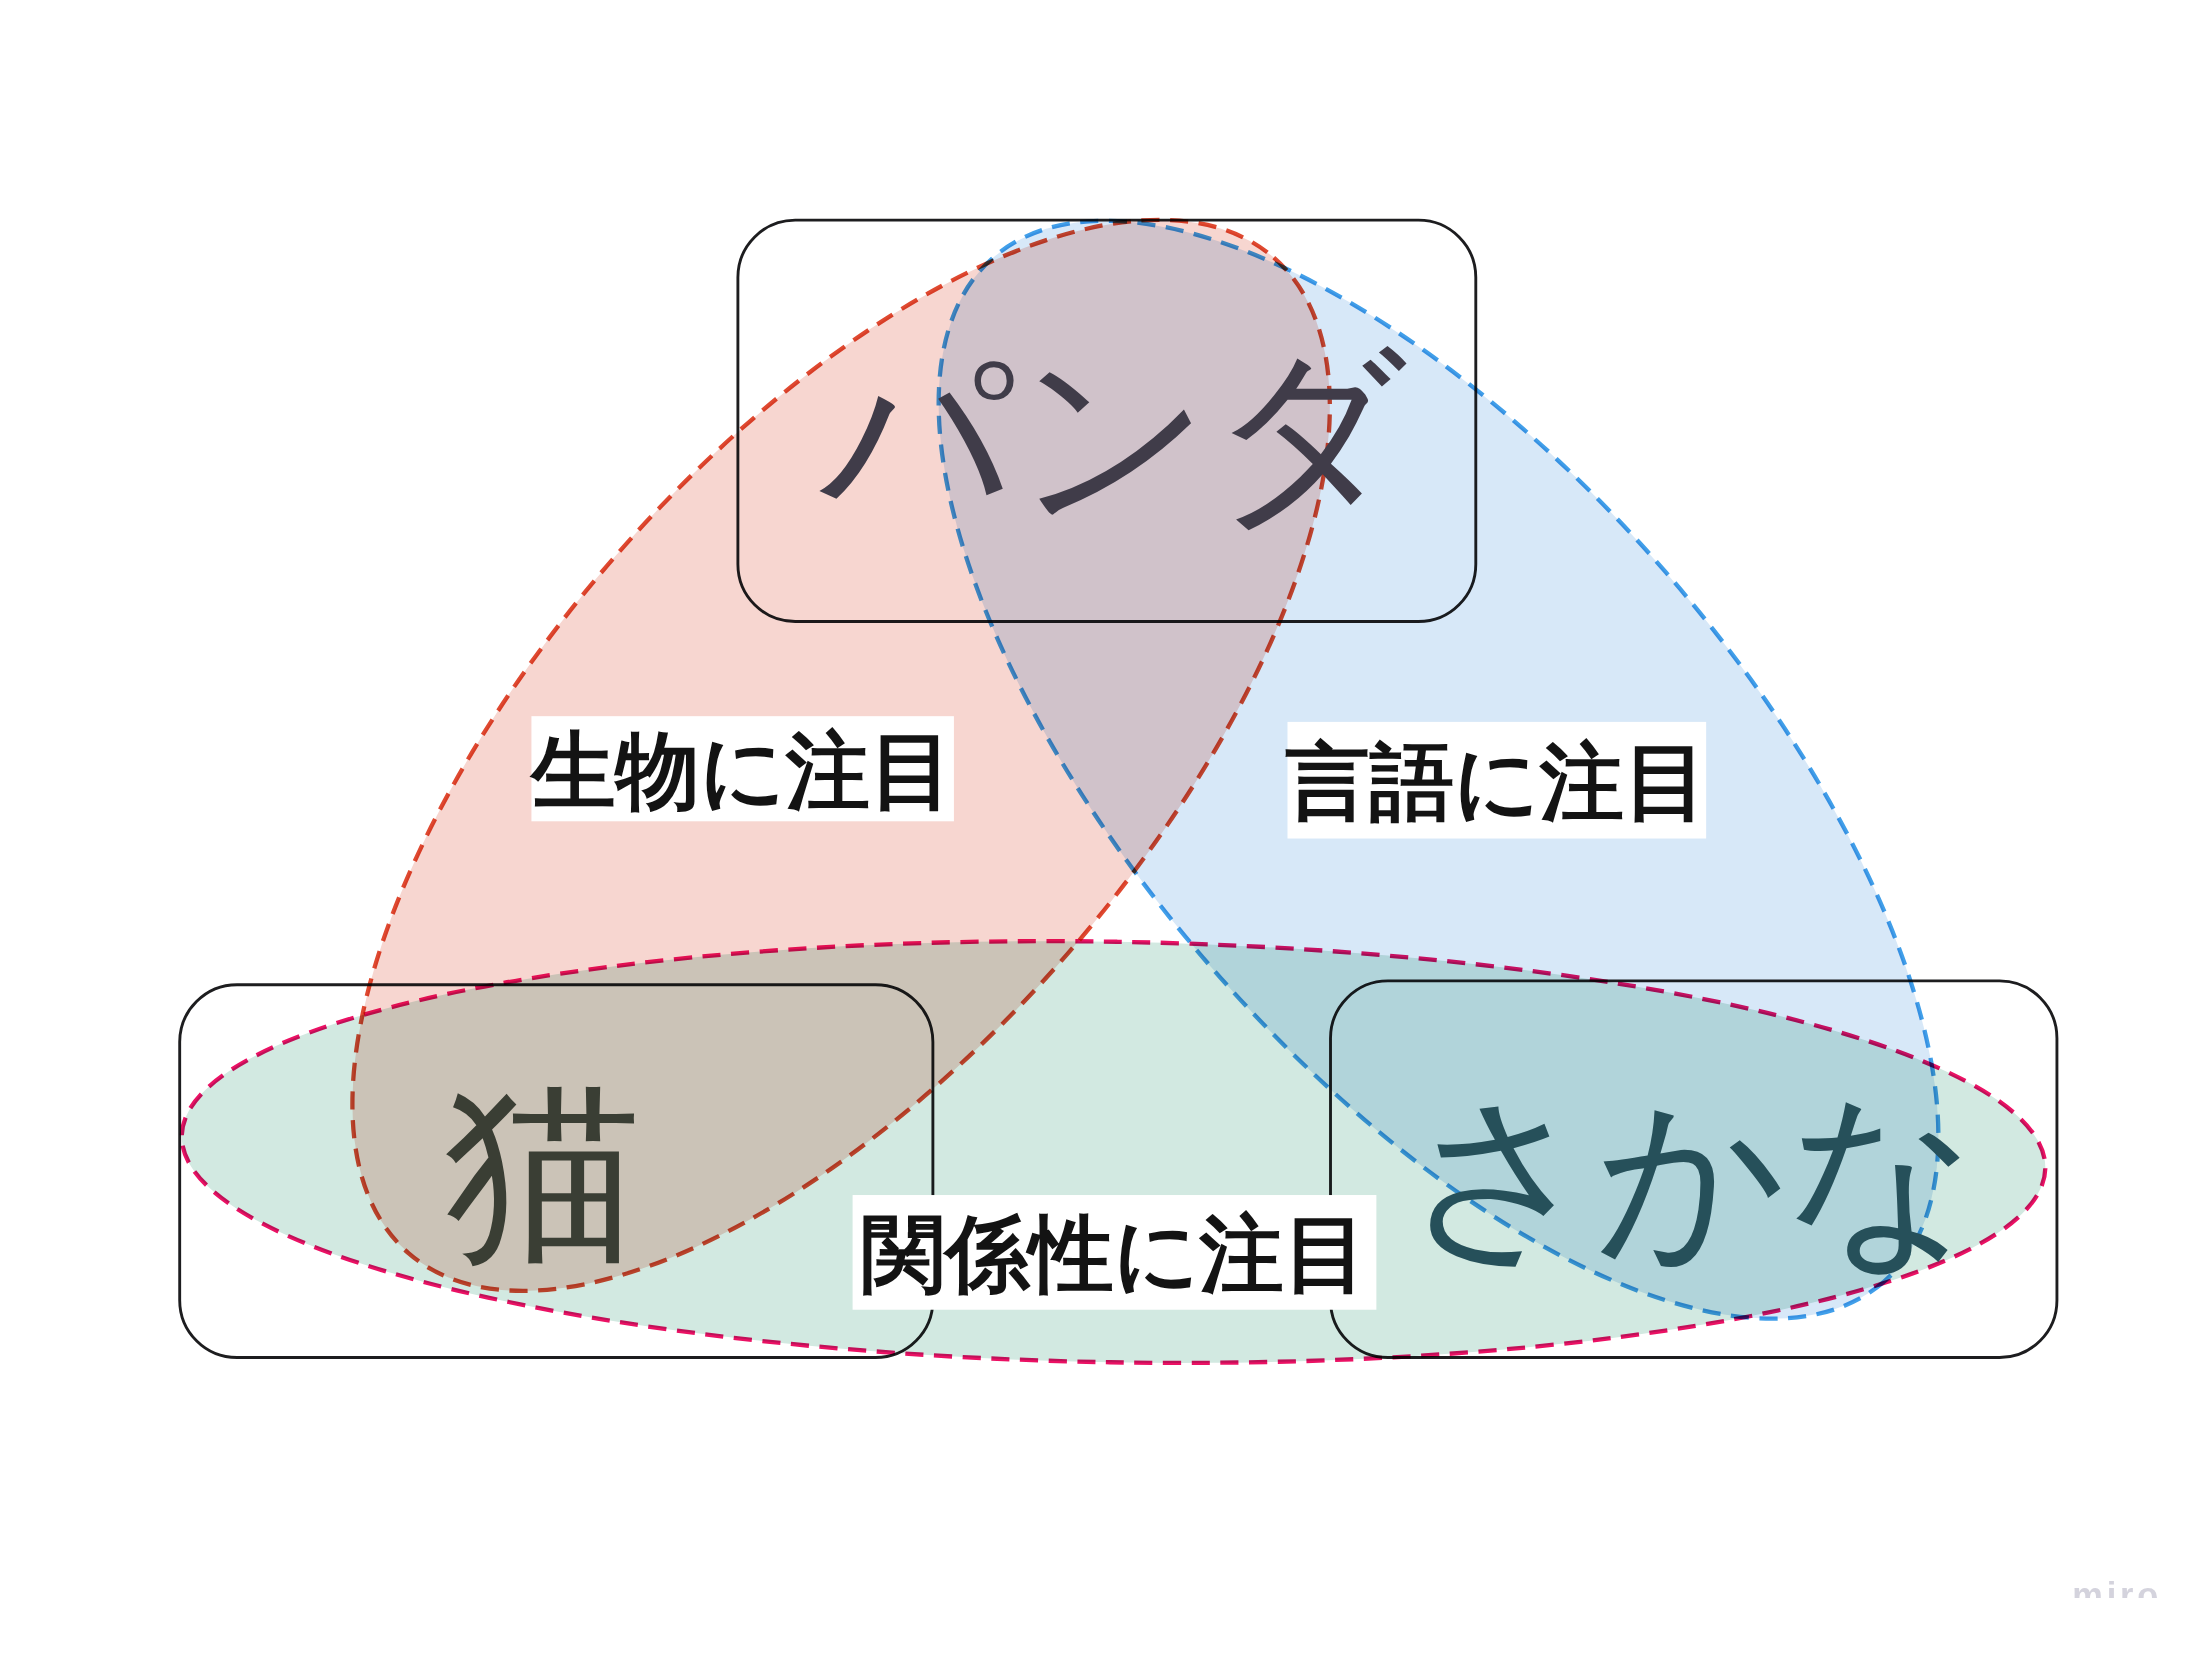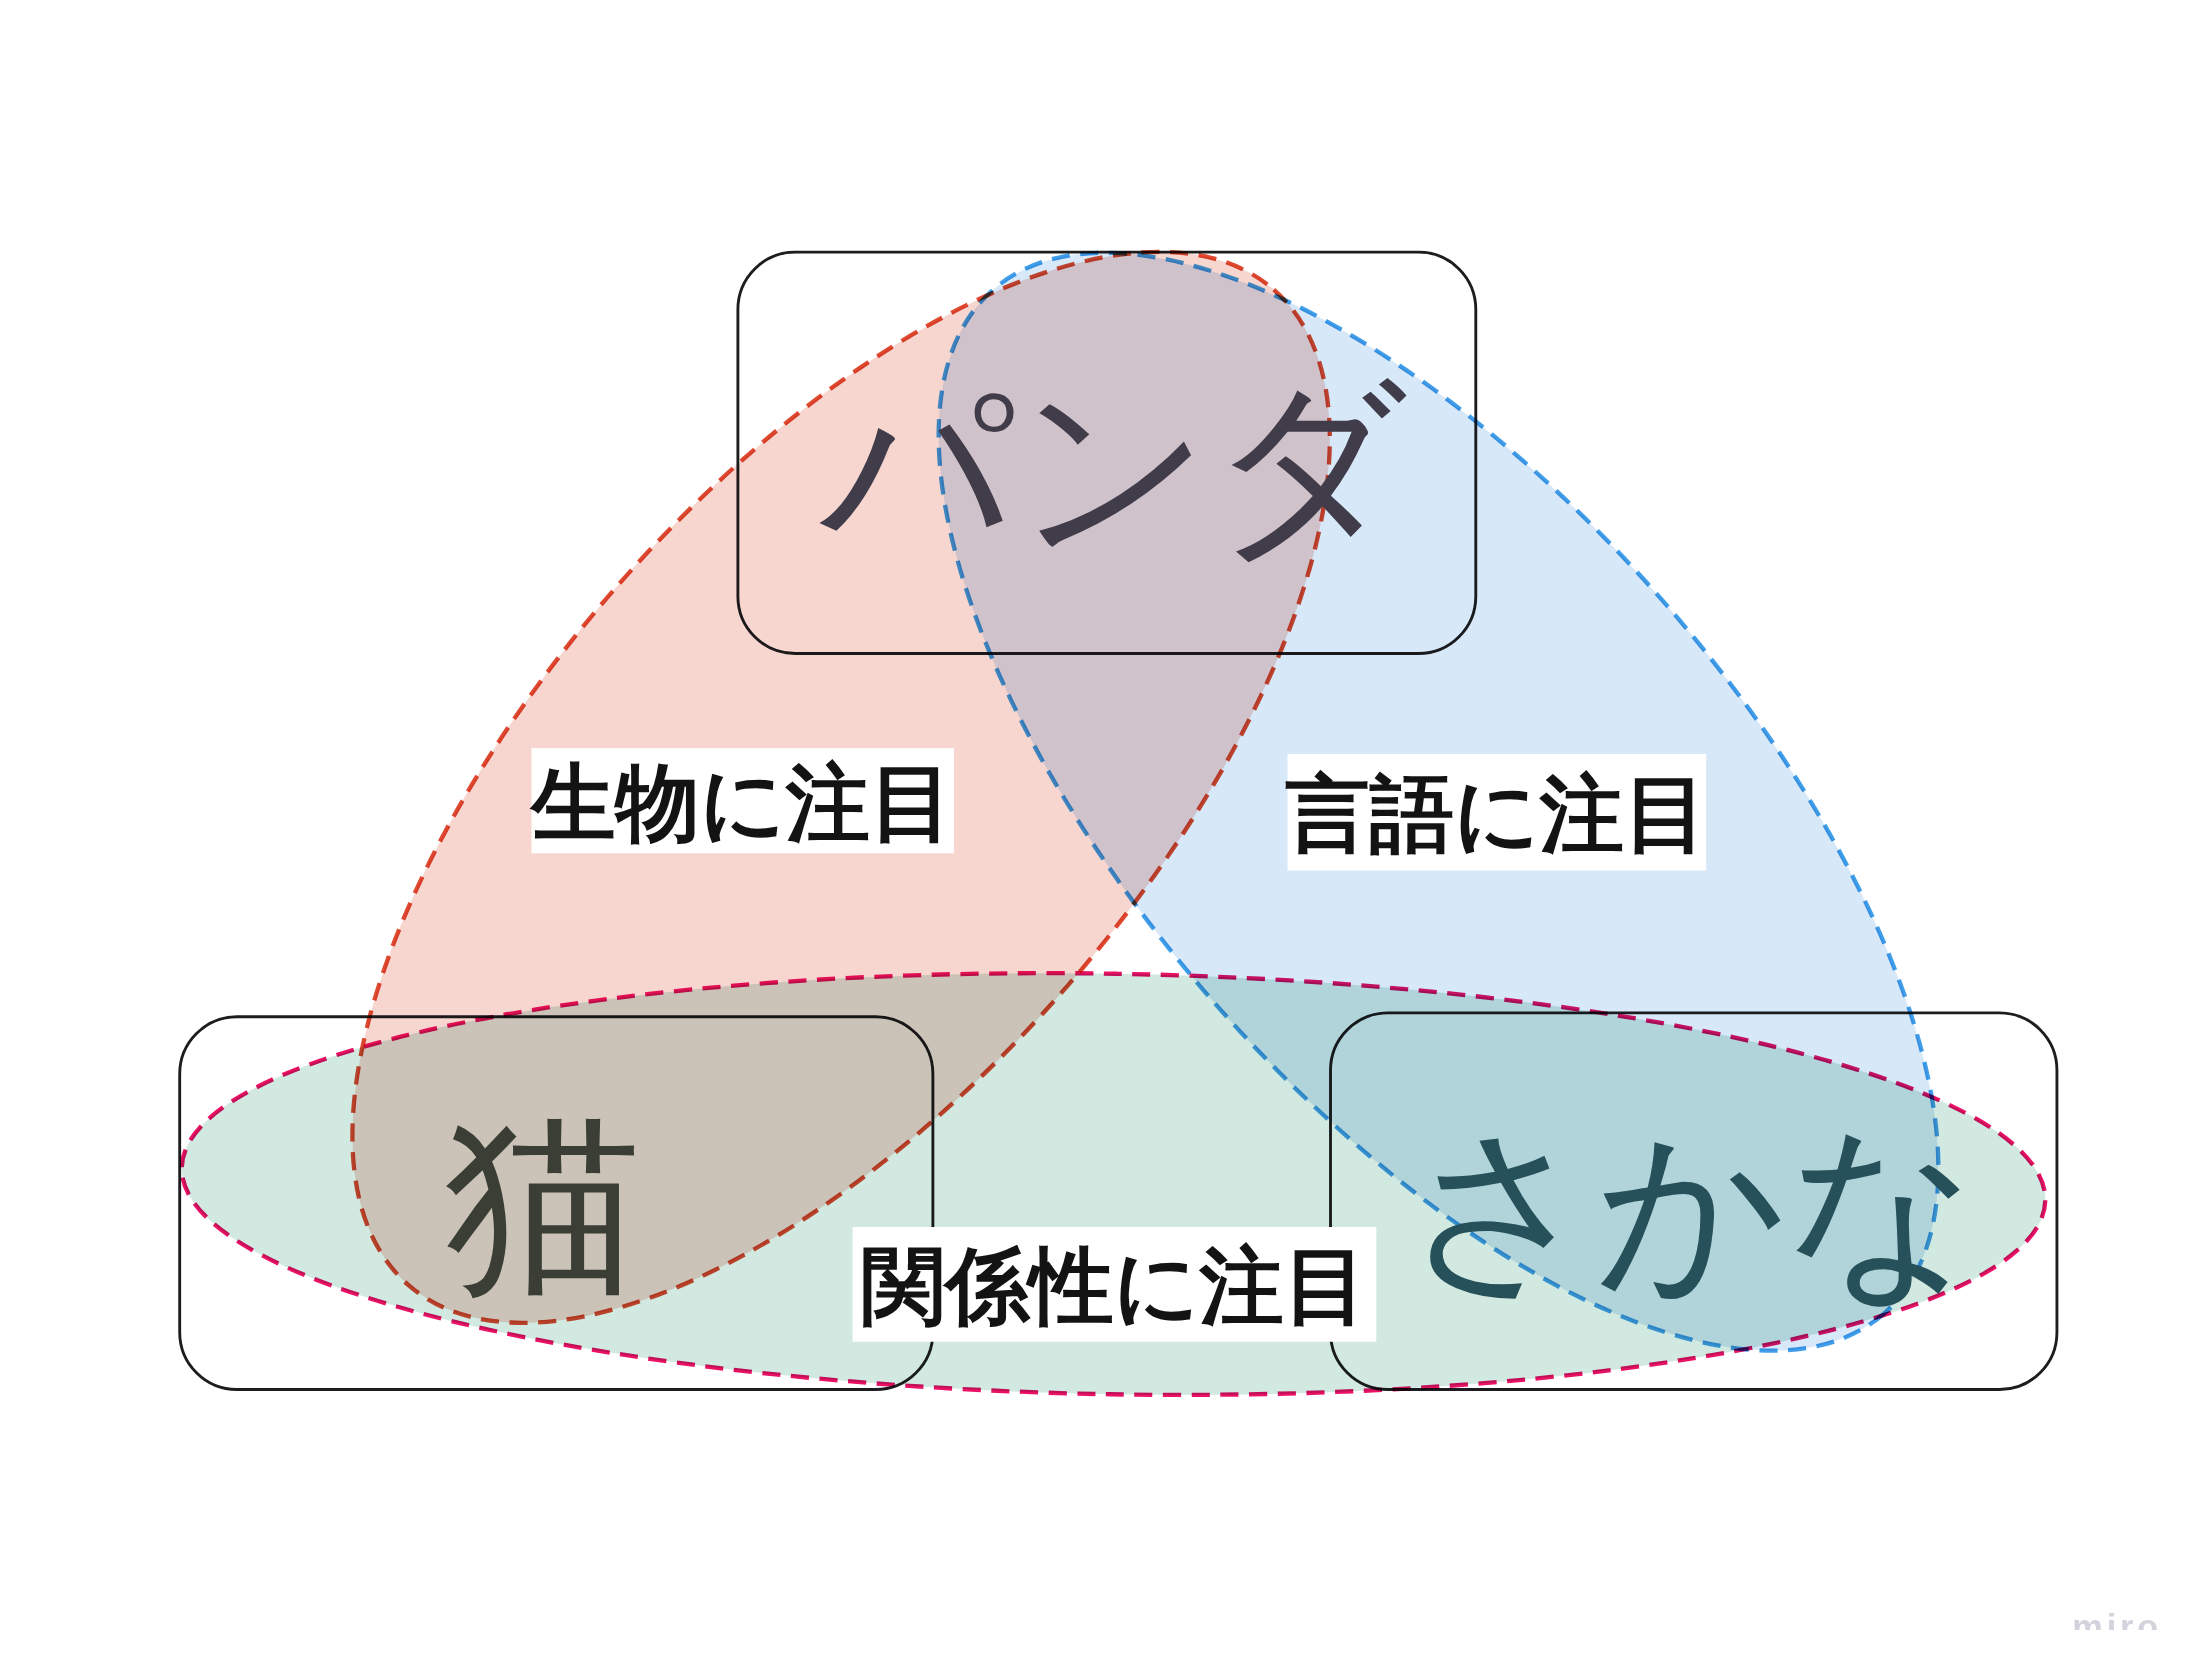--- a/index.html
+++ b/index.html
@@ -3,21 +3,20 @@
 <meta charset="utf-8">
 <style>
   html, body { margin: 0; padding: 0; background: #ffffff; }
   .stage {
     position: relative;
     width: 2207px;
     height: 1598px;
     background: #ffffff;
     overflow: hidden;
     font-family: "Liberation Sans", "DejaVu Sans", sans-serif;
-    margin-top: 32px;
   }
   .stage svg { position: absolute; inset: 0; isolation: isolate; }
   .blend { mix-blend-mode: multiply; }
   .node-text { font-weight: 500; }
   .set-label-text { font-weight: 800; }
   .watermark-text { font-weight: 700; letter-spacing: 4px; }
 </style>
 </head>
 <body>
 

